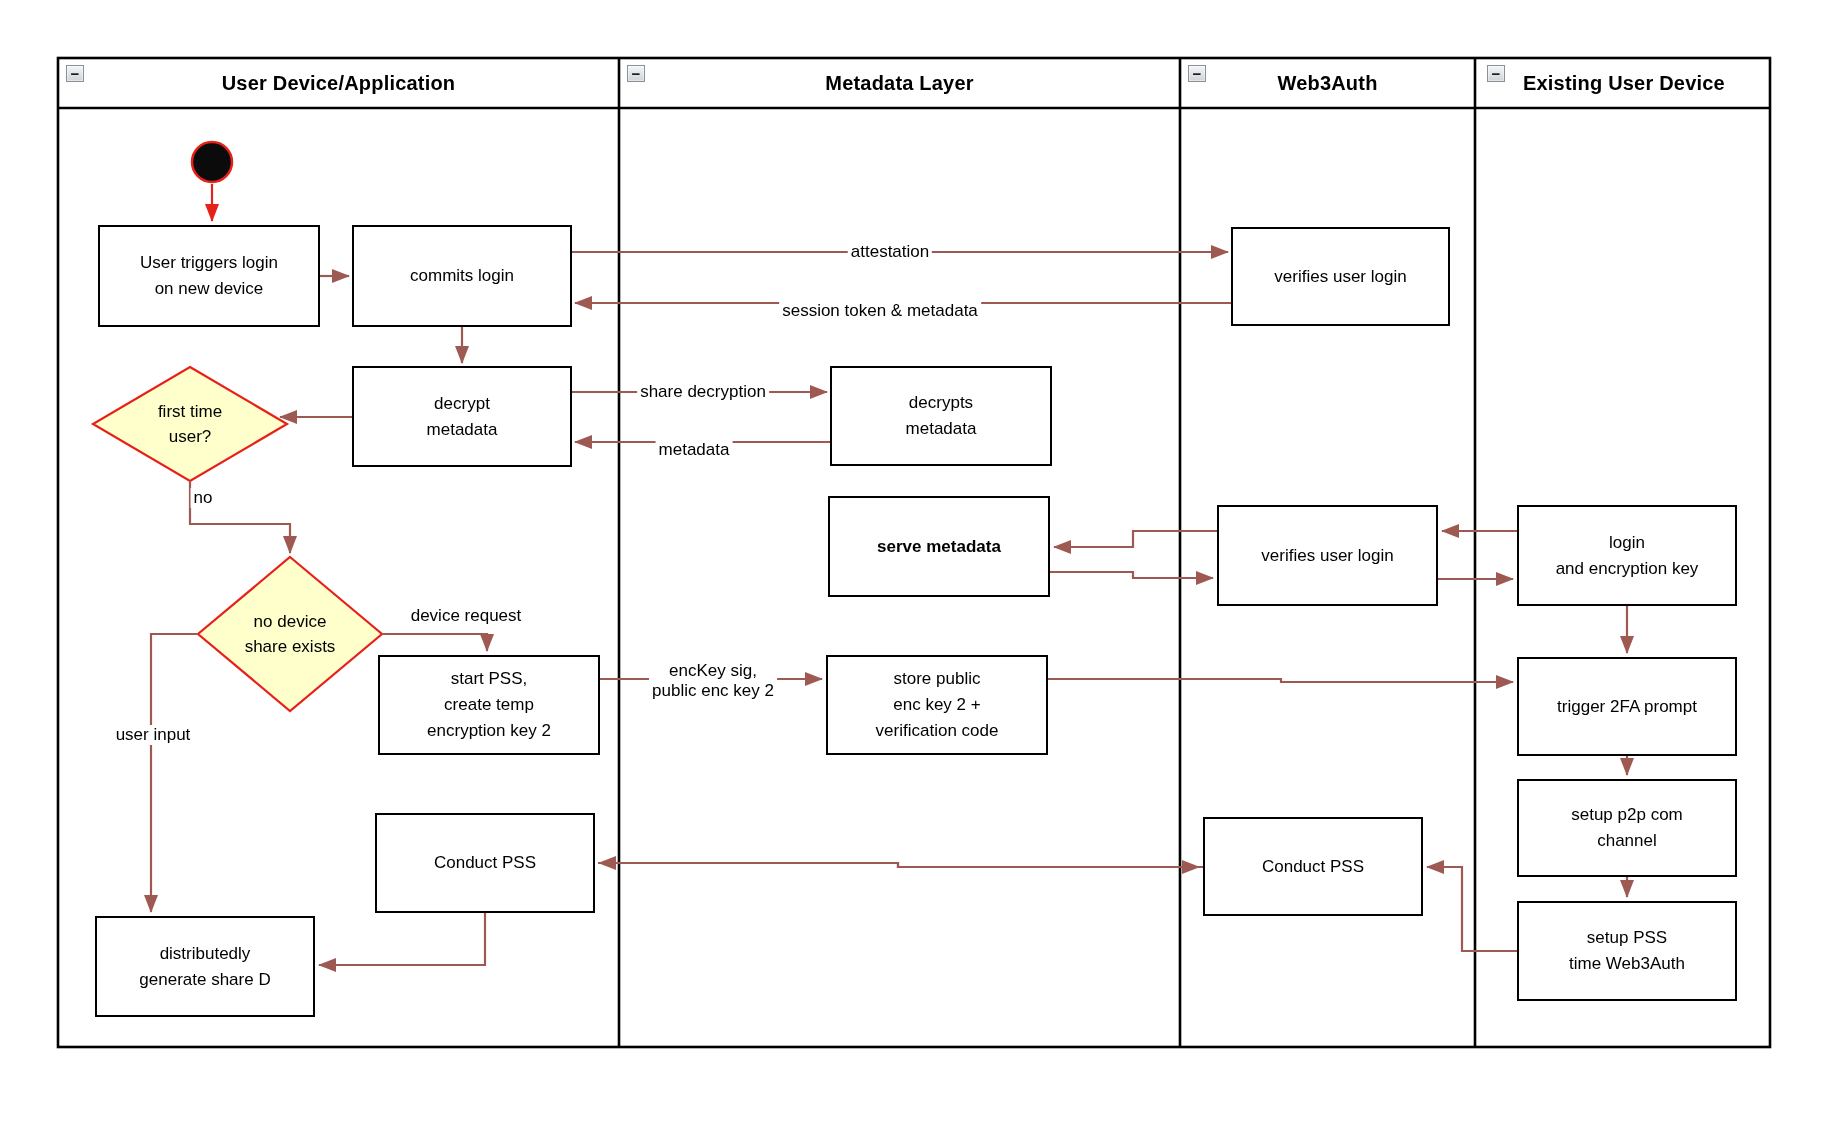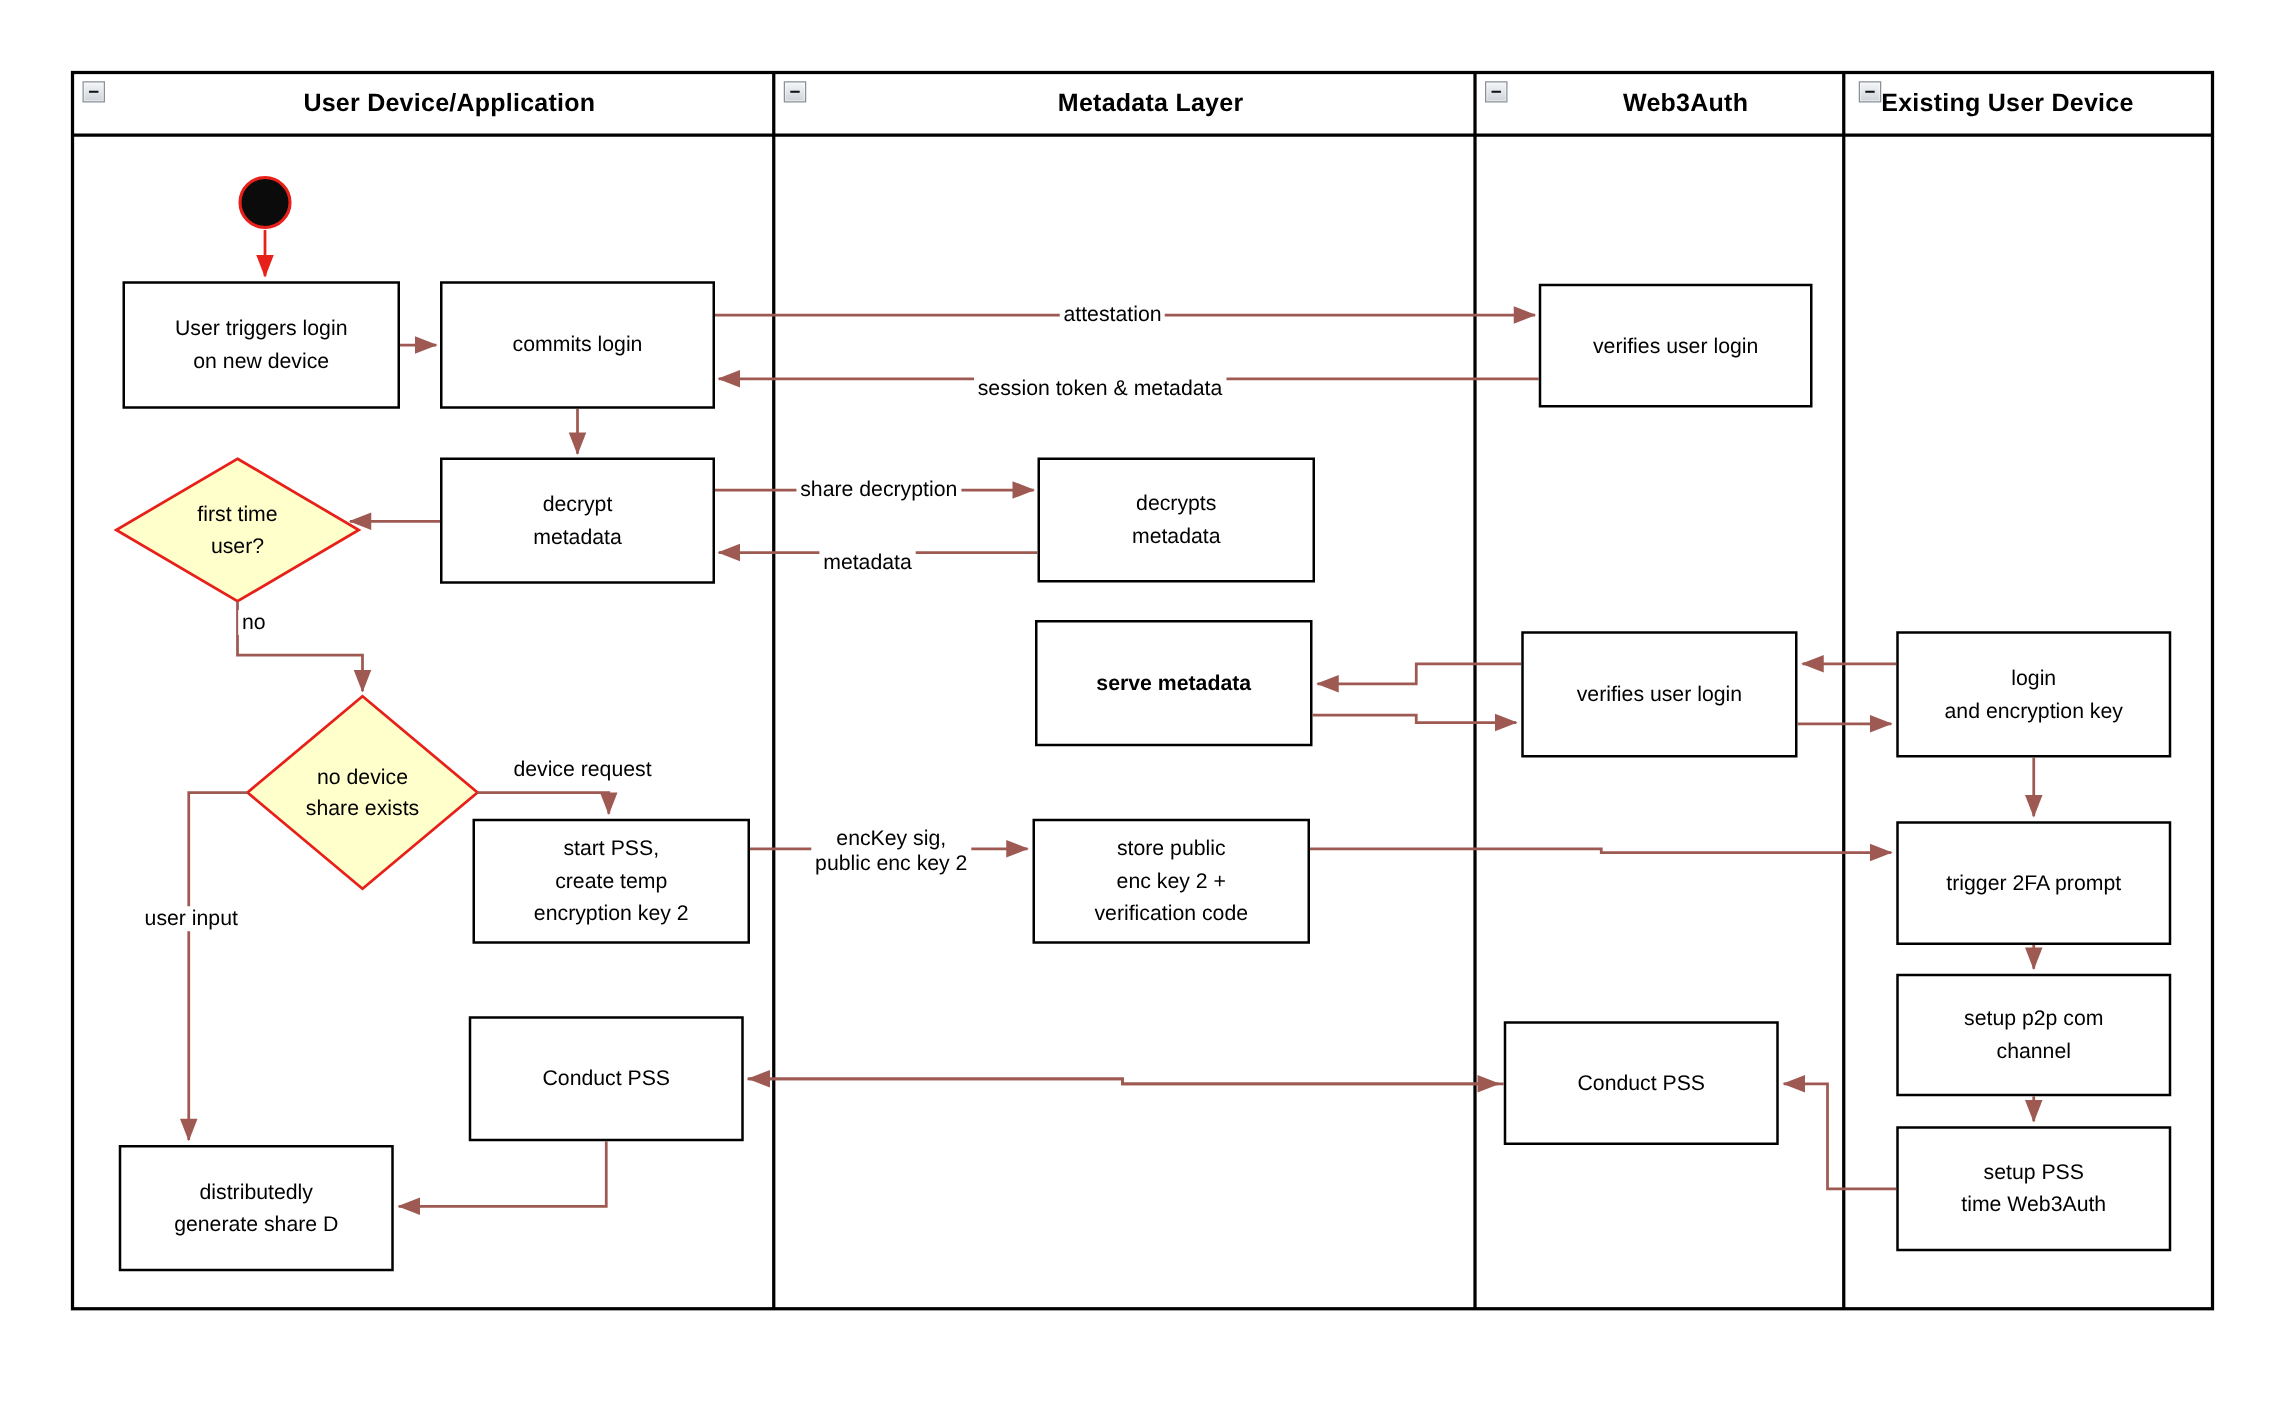--- a/index.html
+++ b/index.html
@@ -4,23 +4,23 @@
 <style>
   html,body{margin:0;padding:0;background:#ffffff;}
   #canvas{
     position:relative;width:1822px;height:1132px;background:#ffffff;
     font-family:"Liberation Sans", sans-serif;color:#000;
     overflow:hidden;
   }
   #wires{position:absolute;left:0;top:0;width:1822px;height:1132px;}
   .lane-header{
     position:absolute;top:58px;height:50px;display:flex;align-items:center;justify-content:center;
-    font-size:20px;font-weight:bold;letter-spacing:.2px;padding-left:21px;
+    font-size:20px;font-weight:bold;letter-spacing:.2px;
   }
-  .lane-header.left-title{justify-content:flex-start;padding-left:30px;box-sizing:border-box;}
+  .lane-header.left-title{justify-content:flex-start;padding-left:48px;box-sizing:border-box;}
   .collapse{
     position:absolute;top:65px;width:18px;height:17px;box-sizing:border-box;
     border:1px solid #8a9097;background:linear-gradient(180deg,#f4f6f8 0%,#cfd4da 100%);
     display:flex;align-items:center;justify-content:center;
     font-size:15px;font-weight:bold;color:#111;line-height:1;
     box-shadow:inset 0 0 0 1px #ffffff66;cursor:pointer;
   }
   .collapse::before{content:"−";margin-top:-1px;}
   .node{
     position:absolute;box-sizing:border-box;border:2px solid #000;background:#fff;

